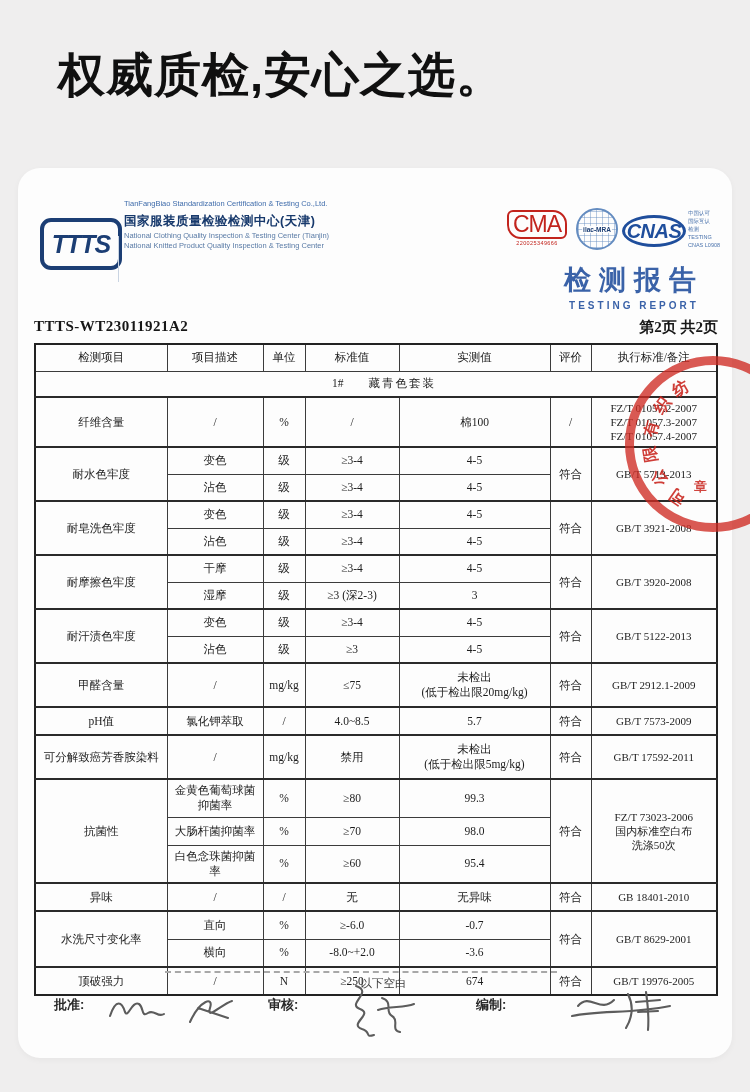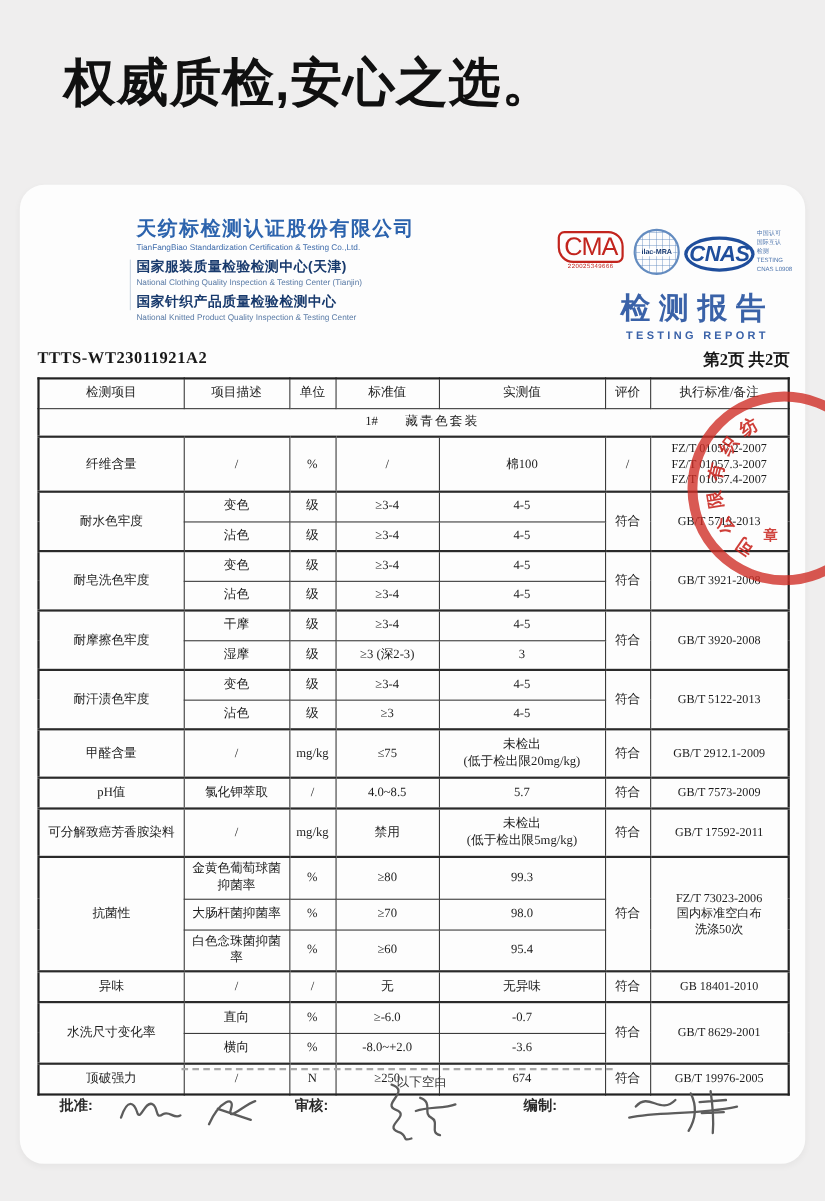--- a/index.html
+++ b/index.html
@@ -64,27 +64,28 @@
 </style>
 </head>
 <body>
 
 <div class="page">
 
   <div class="hero-title">权威质检,安心之选。</div>
 
   <div class="card">
 
+    <div class="tts-logo">
+      <span>TTTS</span>
+    </div>
     <div class="company-divider"></div>
     <div class="company">
-      <div class="cn-name">天纺标检测认证股份有限公司</div>
       <div class="en-name">TianFangBiao Standardization Certification &amp; Testing Co.,Ltd.</div>
       <div class="cn-sub">国家服装质量检验检测中心(天津)</div>
       <div class="en-sub">National Clothing Quality Inspection &amp; Testing Center (Tianjin)</div>
-      <div class="cn-sub">国家针织产品质量检验检测中心</div>
       <div class="en-sub">National Knitted Product Quality Inspection &amp; Testing Center</div>
     </div>
 
     <div class="badges">
       <div class="cma">
         <div class="cma-word">CMA</div>
         <div class="cma-num">220025349666</div>
       </div>
       <div class="ilac">
         <span>ilac-MRA</span>

